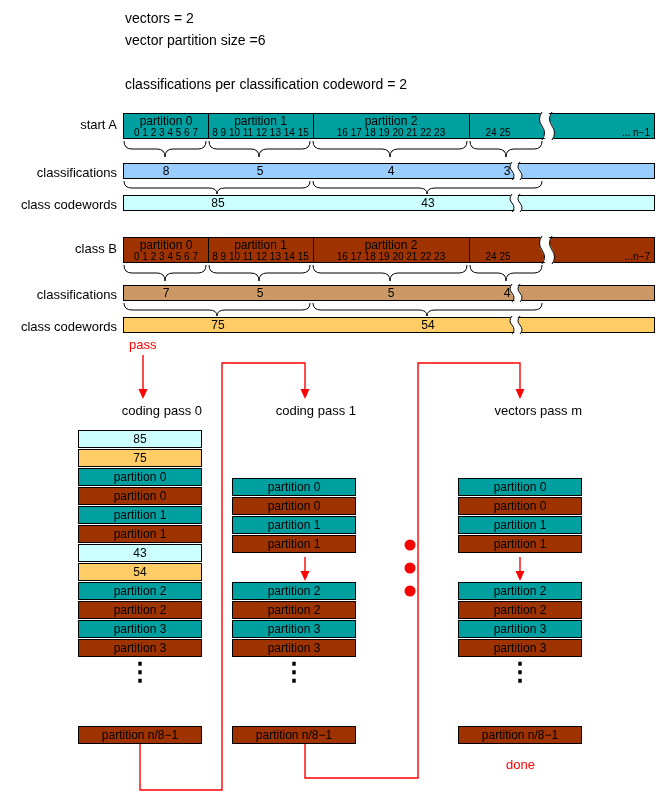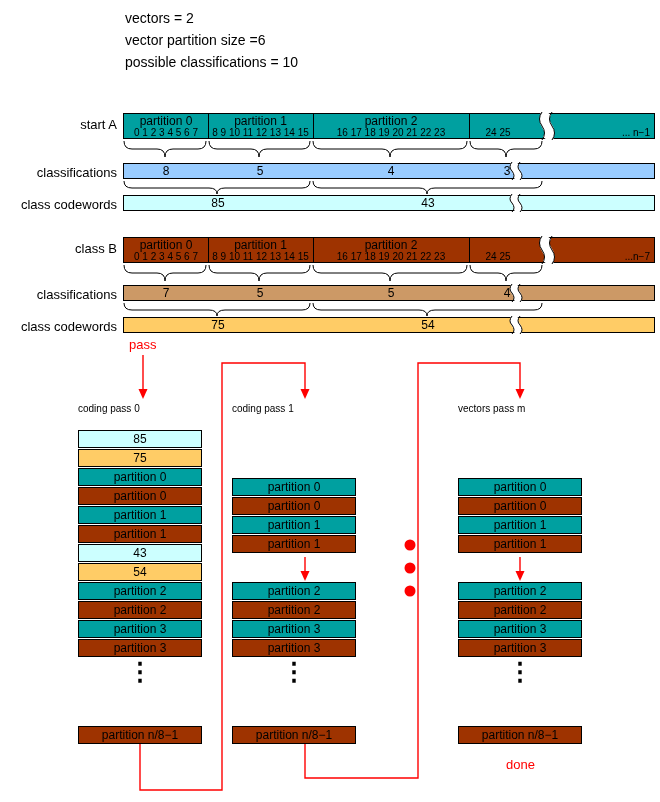--- a/index.html
+++ b/index.html
@@ -21,38 +21,38 @@
   .c-orange   { background:var(--orange,#FFCC66); }
   .pname { position:absolute; top:1px; height:12px; line-height:12px; text-align:center; font-size:12px; white-space:nowrap; }
   .pnum  { position:absolute; top:13px; height:11px; line-height:11px; text-align:center; font-size:10px; white-space:nowrap; }
   .tail  { right:4px; }
   .vdiv  { position:absolute; top:0; bottom:0; width:1px; background:#000; }
   .val   { position:absolute; top:1px; width:60px; text-align:center; font-size:12px; line-height:13px; }
   .cw1   { left:64px; }  .cw2 { left:274px; }
   .cl1   { left:12px; }  .cl2 { left:106px; } .cl3 { left:237px; } .cl4 { left:353px; }
   .flowtext { position:absolute; font-size:13px; color:var(--red,#FF0000); white-space:nowrap; }
   .col   { position:absolute; top:0; width:124px; height:802px; }
-  .passlab { position:absolute; top:403px; width:124px; text-align:left; font-size:10px; white-space:nowrap; }
+  .passlab { position:absolute; top:403px; width:124px; text-align:right; font-size:13px; white-space:nowrap; }
   .cell { position:absolute; left:0; width:124px; height:18px; border:1px solid #000;
           font-size:12px; line-height:16px; text-align:center; white-space:nowrap; }
   .vdots { position:absolute; top:659px; width:124px; text-align:center; font-size:25px; font-weight:bold; line-height:1; }
   svg.overlay { position:absolute; left:0; top:0; pointer-events:none; }
   .blackline { stroke:#000; fill:none; stroke-width:1; }
   .whiteband { stroke:#fff; fill:none; }
   .redline  { stroke:var(--red,#FF0000); fill:none; stroke-width:1.4; }
   .redfill  { fill:var(--red,#FF0000); }
 </style>
 </head>
 <body>
 
 <div class="canvas">
 
   <div class="hdr" style="top:10px">vectors = 2</div>
   <div class="hdr" style="top:32px">vector partition size =6</div>
-  <div class="hdr" style="top:54px">possible classifications = 10</div>
+  <div class="hdr" style="top:76px">classifications per classification codeword = 2</div>
 
   <div class="rowlab" style="top:117px">start A</div>
   <div class="bar vbar c-teal" style="top:113px">
     <span class="pname" style="left:0;width:84px">partition 0</span>
     <span class="pname" style="left:84px;width:105px">partition 1</span>
     <span class="pname" style="left:189px;width:156px">partition 2</span>
     <span class="pnum" style="left:0;width:84px">0 1 2 3 4 5 6 7</span>
     <span class="pnum" style="left:84px;width:105px">8 9 10 11 12 13 14 15</span>
     <span class="pnum" style="left:189px;width:156px">16 17 18 19 20 21 22 23</span>
     <span class="pnum" style="left:345px;width:58px">24 25</span>

